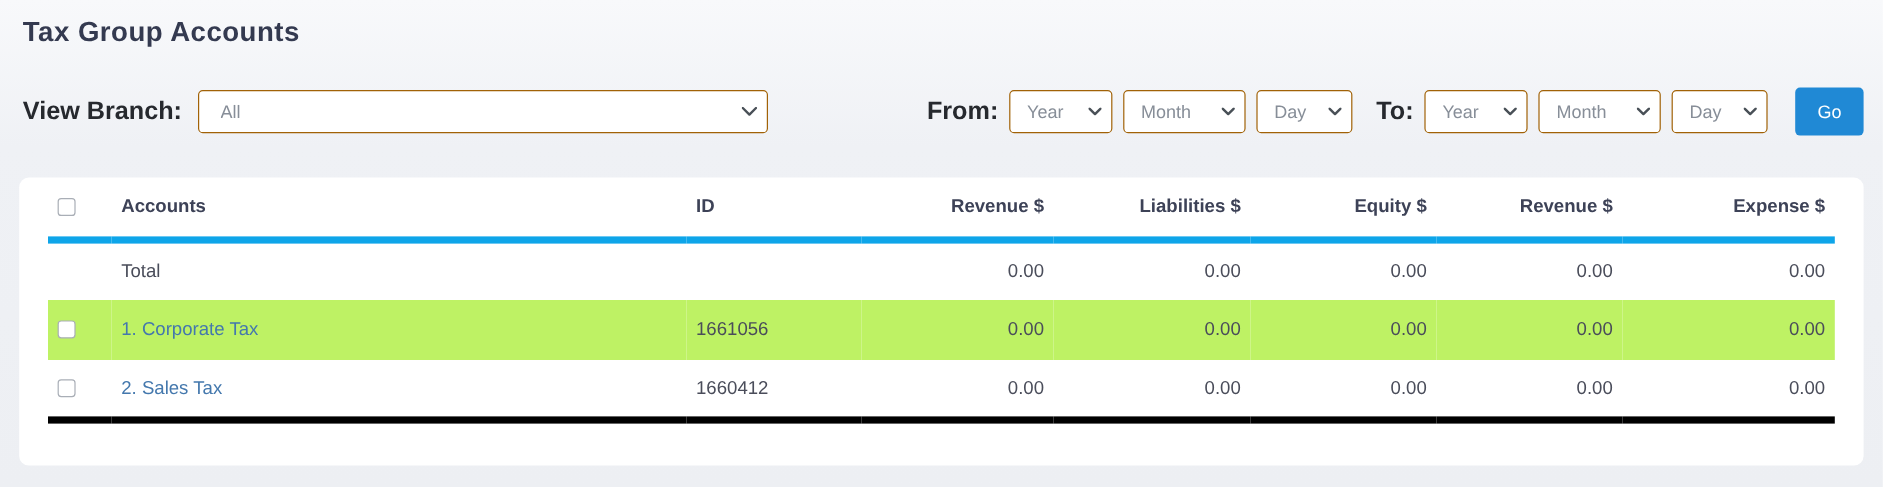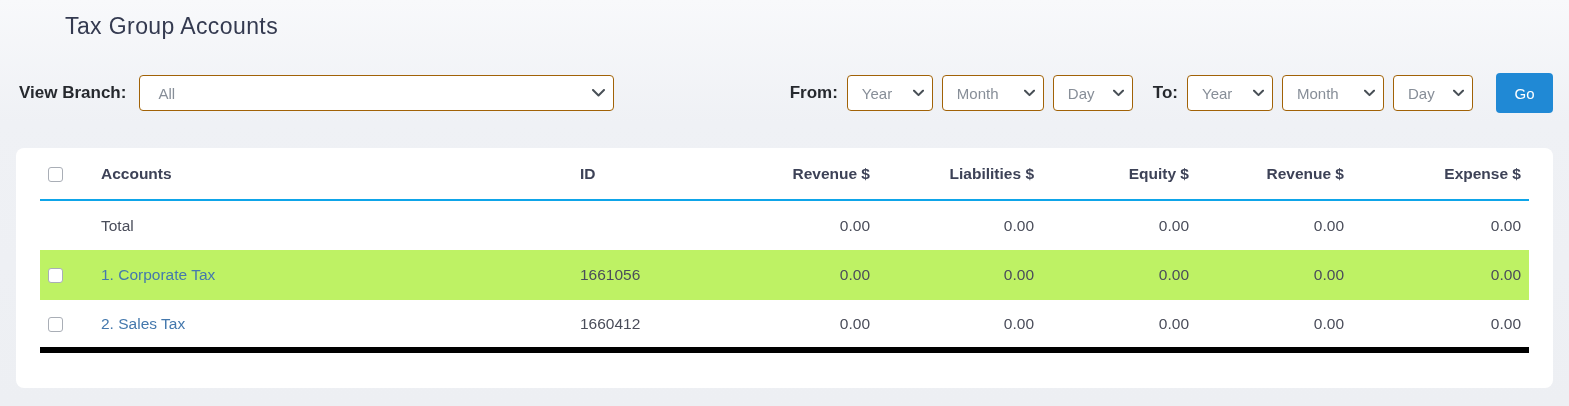--- a/index.html
+++ b/index.html
@@ -9,37 +9,36 @@
     font-family:"Liberation Sans", sans-serif;
     background:linear-gradient(180deg,#f8f9fb 0%, #eff1f5 30%, #edeff3 100%);
     overflow:hidden;
     color:#3d4257;
   }
 
   
   .page-title {
     padding:13px 0 0 19px;
     font-size:23px;
-    font-weight:400;
+    font-weight:700;
     letter-spacing:0.4px;
     color:#343a50;
-    margin-left:46px;
   }
 
   
   .filter-bar {
     margin-top:33px;
     padding:0 16px 0 19px;
     display:flex;
     align-items:center;
     justify-content:space-between;
   }
   .filter-left, .filter-right { display:flex; align-items:center; }
   .filter-label {
-    font-size:17px;
+    font-size:21px;
     font-weight:700;
     color:#26292e;
     white-space:nowrap;
     text-align:center;
   }
   .select-wrap { position:relative; display:inline-block; }
   .select-wrap select {
     appearance:none; -webkit-appearance:none; -moz-appearance:none;
     height:36px;
     border:1px solid #a16207;
@@ -95,21 +94,21 @@
   .col-assets  { width:160px; }
   .col-liab    { width:164px; }
   .col-equity  { width:155px; }
   .col-revenue { width:155px; }
   .col-expense { width:auto; }
   thead th {
     height:52px;
     text-align:left;
     font-weight:700;
     color:#3d4257;
-    border-bottom:2px solid #0ea5e9;
+    border-bottom:6px solid #0ea5e9;
     padding-top:8px;
   }
   thead th.num, td.num { text-align:right; }
   tbody td { height:50px; color:#4a4d5a; }
   tr.row-stripe td { background:#bef264; }
   tr.row-last td { border-bottom:6px solid #000000; }
   td.name-cell a {
     color:#4478ad;
     text-decoration:none;
     cursor:pointer;

